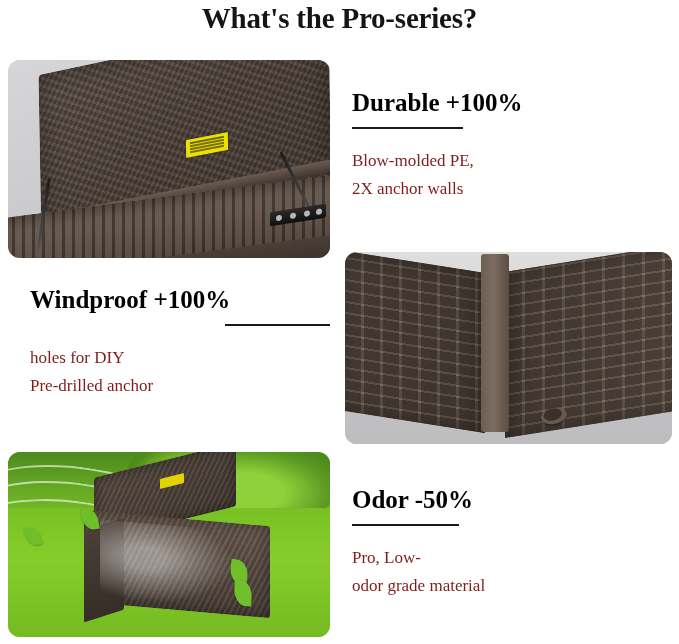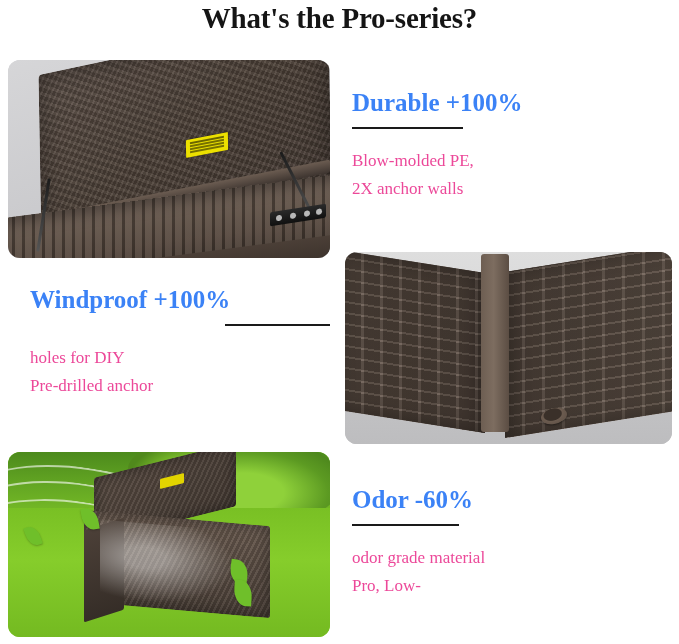--- a/index.html
+++ b/index.html
@@ -176,27 +176,27 @@
     background:#e2d400;transform:skewY(-14deg);border-radius:1px;
   }
   .p3-mist{position:absolute;left:92px;top:74px;width:150px;height:86px;
     background:radial-gradient(ellipse at 30% 40%, rgba(255,255,255,.42) 0 14%, rgba(255,255,255,0) 60%);
     transform:skewY(5deg);}
 
   
   .block{position:absolute;}
   .heading{
     font-family:"Liberation Serif","DejaVu Serif",serif;
-    font-weight:bold;font-size:25px;color:#3b82f6;
+    font-weight:bold;font-size:25px;color:#000000;
     line-height:30px;white-space:nowrap;
   }
   .rule{height:2px;background:#1a1a1a;margin-top:9px;}
   .body-text{
     font-family:"Liberation Serif","DejaVu Serif",serif;
-    font-weight:normal;font-size:17px;color:#ec4899;
+    font-weight:normal;font-size:17px;color:#7f1d1d;
     line-height:28px;margin-top:18px;
   }
 
   
   .block-1{left:352px;top:88px;width:300px;text-align:left;}
   .block-1 .rule{width:111px;}
 
   
   .block-2{left:30px;top:285px;width:300px;text-align:left;}
   .block-2 .rule{width:105px;margin-left:auto;}
@@ -266,21 +266,21 @@
     <div class="p3-box-body"></div>
     <div class="p3-box-side"></div>
     <div class="p3-mist"></div>
     <div class="p3-leaf l1"></div>
     <div class="p3-leaf l2"></div>
     <div class="p3-leaf l3"></div>
     <div class="p3-leaf l4"></div>
   </div>
 
   <div class="block block-3">
-    <div class="heading">Odor -60%</div>
+    <div class="heading">Odor -50%</div>
     <div class="rule"></div>
     <div class="body-text">
+      <div>Pro, Low-</div>
       <div>odor grade material</div>
-      <div>Pro, Low-</div>
     </div>
   </div>
 
 </div>
 
 </body></html>

